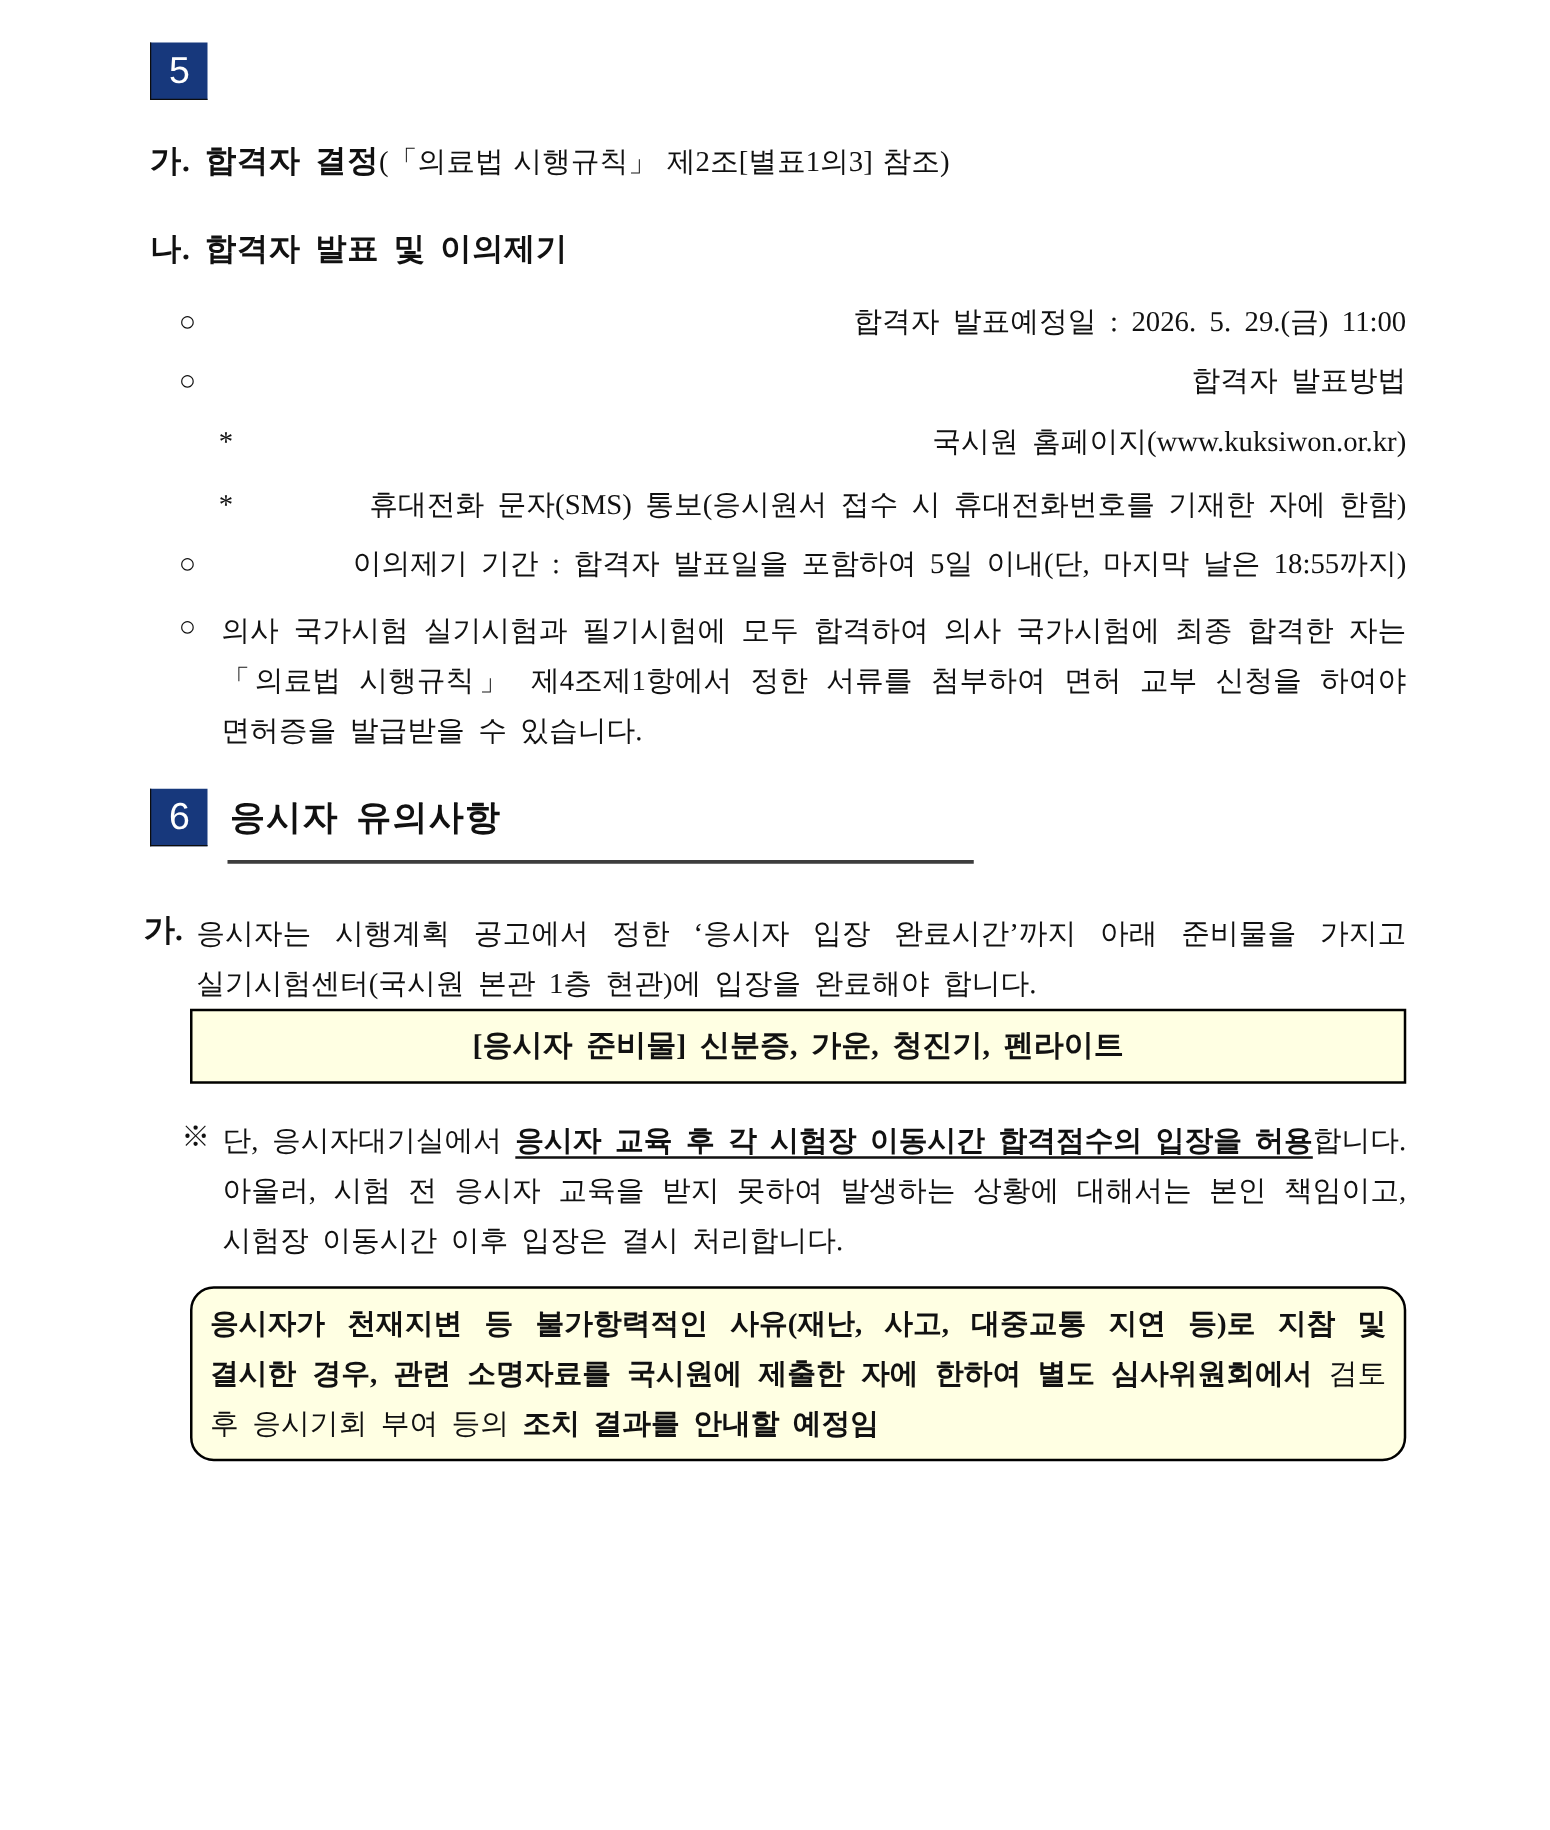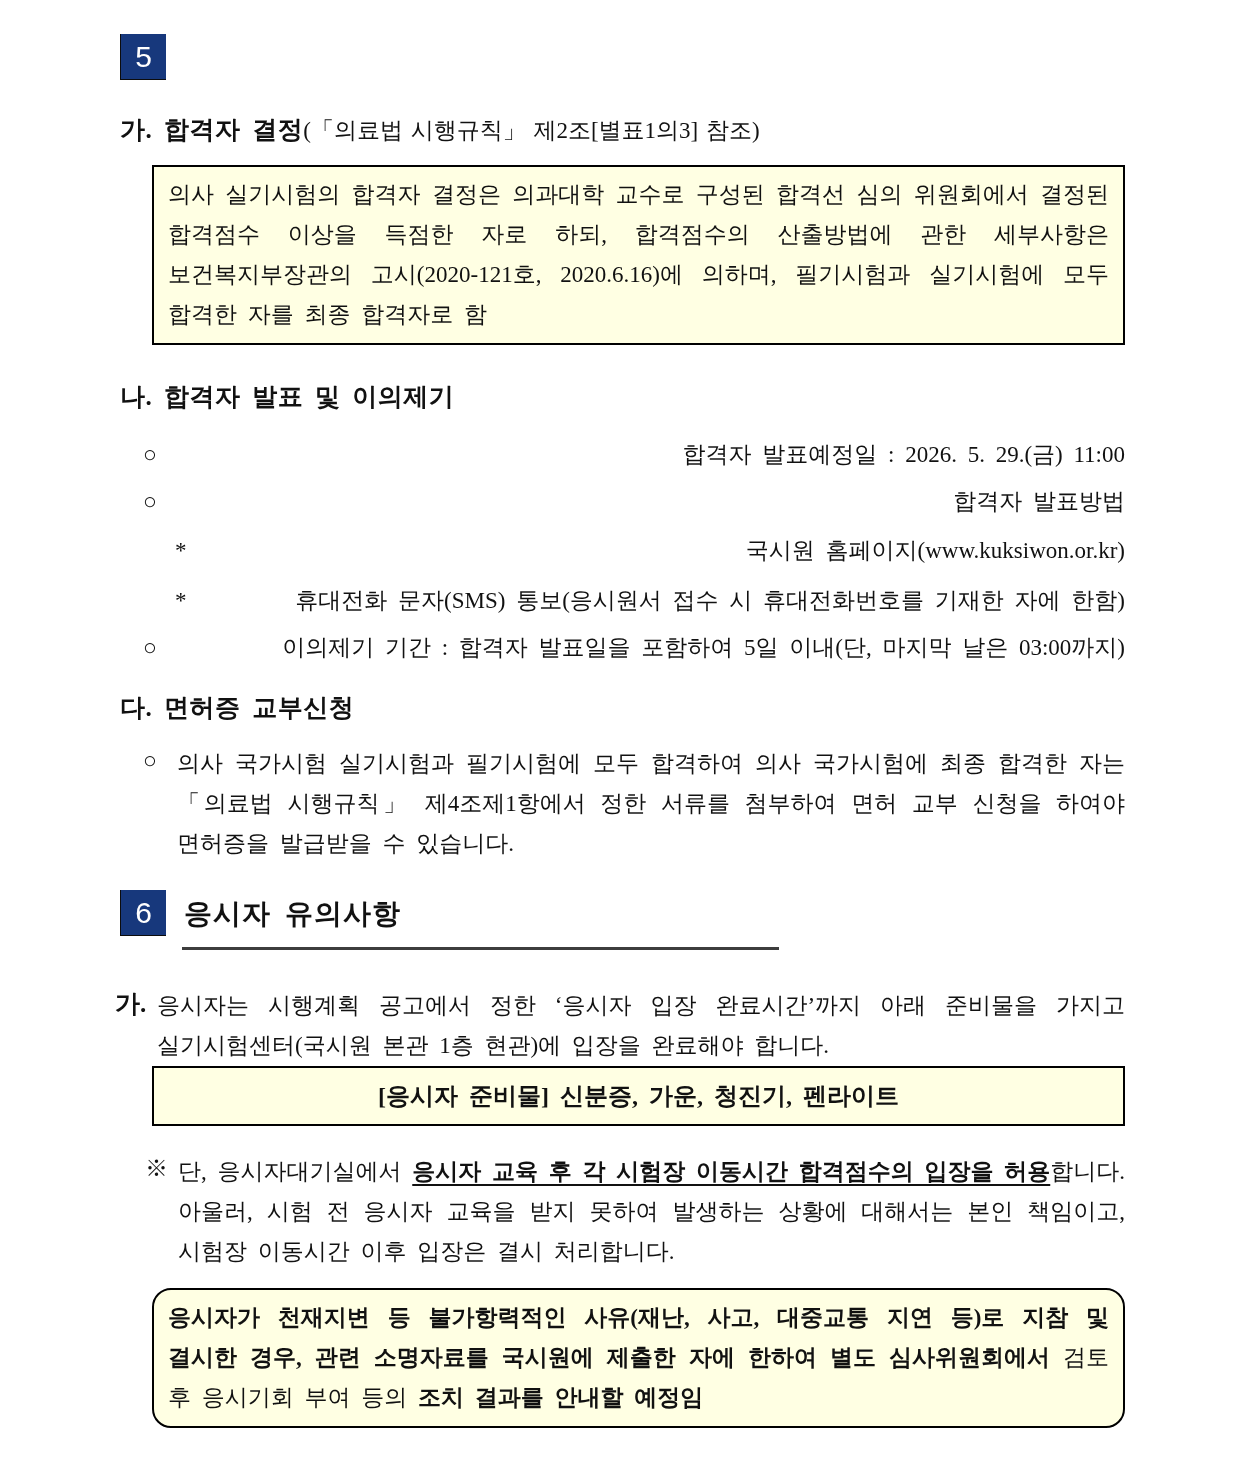--- a/index.html
+++ b/index.html
@@ -91,23 +91,20 @@
 <div class="page">
 
   <div class="sec-header">
     <div class="badge">5</div>
   </div>
 
   <div class="sub-head mt-ga5">
     <span class="b">가. 합격자 결정</span><span class="note">(「의료법 시행규칙」 제2조[별표1의3] 참조)</span>
   </div>
 
-  <div class="notice-box mt-box1">
-    <span>의사 실기시험의 합격자 결정은 의과대학 교수로 구성된 합격선 심의 위원회에서 결정된 합격점수 이상을 득점한 자로 하되, 합격점수의 산출방법에 관한 세부사항은 보건복지부장관의 고시(2020-121호, 2020.6.16)에 의하며, 필기시험과 실기시험에 모두 합격한 자를 최종 합격자로 함</span>
-  </div>
 
   <div class="sub-head mt-na">나. 합격자 발표 및 이의제기</div>
 
   <div class="row lvl-o mt-b1">
     <span class="marker">○</span>
     <span class="text oneline">합격자 발표예정일 : 2026. 5. 29.(금) 11:00</span>
   </div>
 
   <div class="row lvl-o mt-b2">
     <span class="marker">○</span>
@@ -119,24 +116,23 @@
     <span class="text oneline">국시원 홈페이지(www.kuksiwon.or.kr)</span>
   </div>
 
   <div class="row lvl-s mt-s2">
     <span class="marker">*</span>
     <span class="text oneline">휴대전화 문자(SMS) 통보(응시원서 접수 시 휴대전화번호를 기재한 자에 한함)</span>
   </div>
 
   <div class="row lvl-o mt-b3">
     <span class="marker">○</span>
-    <span class="text oneline">이의제기 기간 : 합격자 발표일을 포함하여 5일 이내(단, 마지막 날은 03:00까지)</span>
+    <span class="text oneline">이의제기 기간 : 합격자 발표일을 포함하여 5일 이내(단, 마지막 날은 18:55까지)</span>
   </div>
 
-  <div class="sub-head mt-da">다. 면허증 교부신청</div>
 
   <div class="row lvl-o mt-dapara">
     <span class="marker">○</span>
     <span class="text just">의사 국가시험 실기시험과 필기시험에 모두 합격하여 의사 국가시험에 최종 합격한 자는 「의료법 시행규칙」 제4조제1항에서 정한 서류를 첨부하여 면허 교부 신청을 하여야 면허증을 발급받을 수 있습니다.</span>
   </div>
 
   <div class="sec-header mt-sec6">
     <div class="badge">6</div>
     <div class="sec-title-box">
       <span class="sec-title">응시자 유의사항</span>

